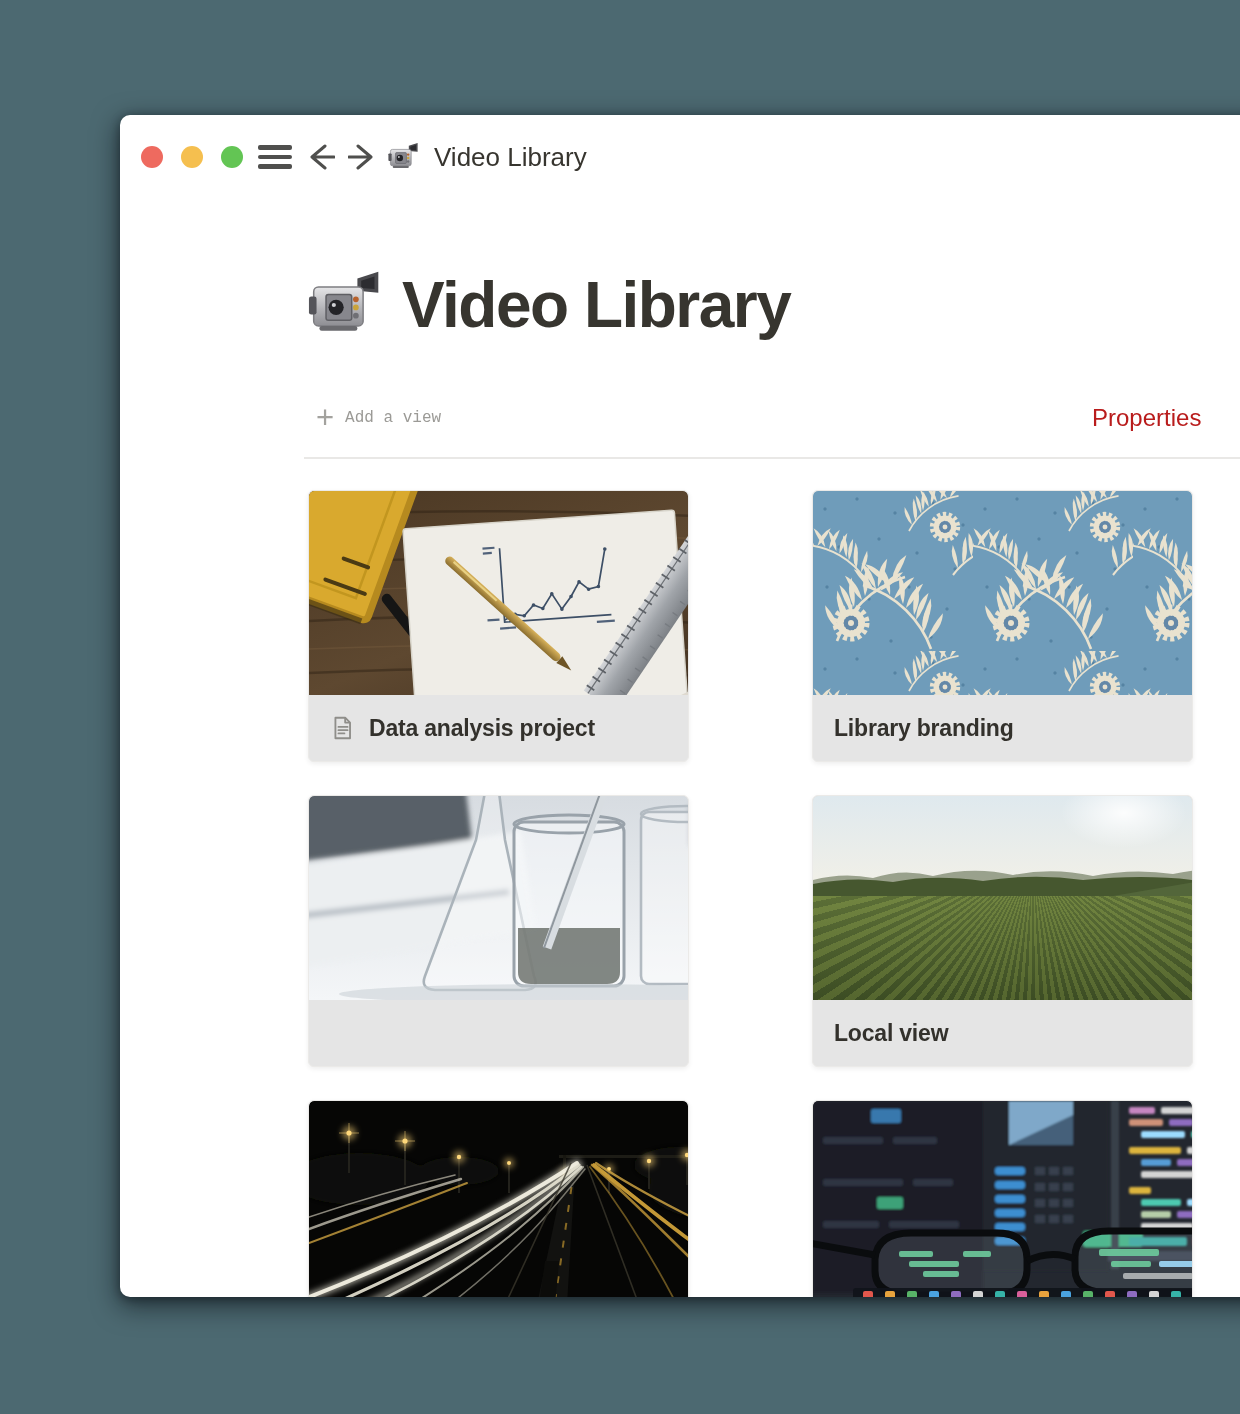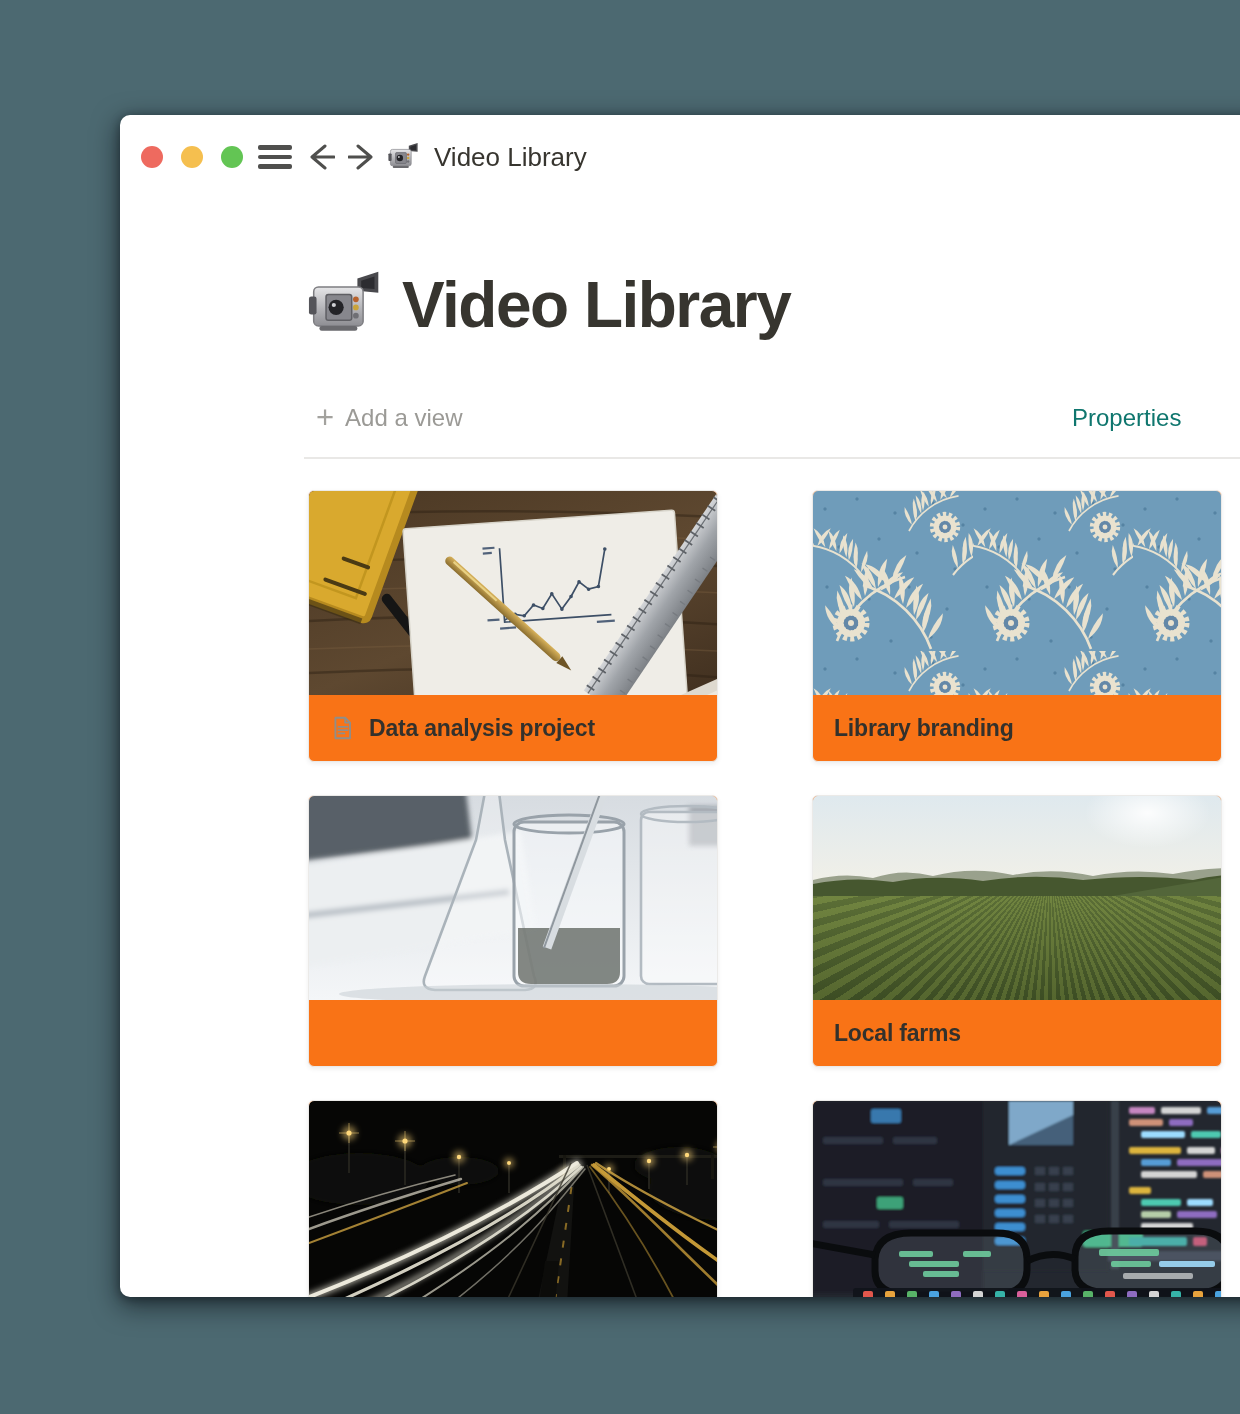--- a/index.html
+++ b/index.html
@@ -32,28 +32,28 @@
 
   
   .page-emoji{position:absolute;left:188px;top:152px;width:76px;height:76px;}
   .page-title{position:absolute;left:282px;top:150px;margin:0;font-size:64px;line-height:80px;
     font-weight:700;letter-spacing:-1.5px;color:#37352f;}
 
   
   .view-toolbar{position:absolute;left:0;top:281px;right:0;height:46px;}
   .add-view{position:absolute;left:196px;top:0;display:flex;align-items:center;gap:11px;cursor:pointer;}
   .add-view .plus{font-size:31px;font-weight:300;color:#a3a29e;line-height:44px;}
-  .add-view .lbl{font-size:24px;color:#9b9a96;line-height:44px;}
-  .properties-btn{position:absolute;left:952px;top:0;font-size:24px;color:#0f766e;line-height:44px;cursor:pointer;}
+  .add-view .lbl{font-size:16px;color:#9b9a96;line-height:44px;font-family:Liberation Mono, monospace;}
+  .properties-btn{position:absolute;left:972px;top:0;font-size:24px;color:#b91c1c;line-height:44px;cursor:pointer;}
   .toolbar-divider{position:absolute;left:184px;right:0;top:342px;height:2px;background:#e9e8e6;}
 
   
   .gallery{position:absolute;left:188px;top:375px;display:grid;
     grid-template-columns:475px 475px;column-gap:29px;row-gap:33px;}
-  .card{width:410px;height:272px;background:#f97316;border:1px solid #ebeae8;border-radius:6px;
+  .card{width:381px;height:272px;background:#e5e5e5;border:1px solid #ebeae8;border-radius:6px;
     box-shadow:0 2px 5px rgba(15,15,15,.07);box-sizing:border-box;overflow:hidden;cursor:pointer;}
   .card-img{position:relative;width:100%;height:204px;overflow:hidden;border-radius:5px 5px 0 0;background:#ddd;}
   .card-img svg{display:block;}
   .card-footer{display:flex;align-items:center;gap:13px;height:66px;padding:0 21px;}
   .card-title{font-size:23px;font-weight:600;color:#33312c;letter-spacing:-.2px;}
   .doc-ic{width:26px;height:26px;flex:0 0 auto;}
 
   
   .farm{position:absolute;inset:0;}
   .farm .sky{position:absolute;left:0;right:0;top:0;height:94px;
@@ -347,21 +347,21 @@
             <div class="sky"></div>
             <div class="field"></div>
             <svg width="475" height="40" viewBox="0 0 475 40">
               <path d="M0,40 L0,24 Q30,16 60,22 Q90,12 120,20 Q160,10 200,19 Q240,11 280,20 Q320,12 360,18 Q410,8 475,14 L475,40 Z" fill="#47573382"></path>
               <path d="M0,40 L0,28 Q40,20 80,26 Q120,18 170,25 Q220,17 270,24 Q330,18 380,24 Q430,14 475,20 L475,40 Z" fill="#46572f"></path>
               <path d="M300,40 L475,10 L475,40 Z" fill="#53663a"></path>
             </svg>
           </div>
         </div>
         <div class="card-footer">
-          <span class="card-title">Local farms</span>
+          <span class="card-title">Local view</span>
         </div>
       </div>
 
       <div class="card">
         <div class="card-img">
           <svg width="475" height="204" viewBox="0 0 475 204">
             <defs>
                 <filter id="glow">
                   <feGaussianBlur stdDeviation="3"></feGaussianBlur>
                 </filter>

